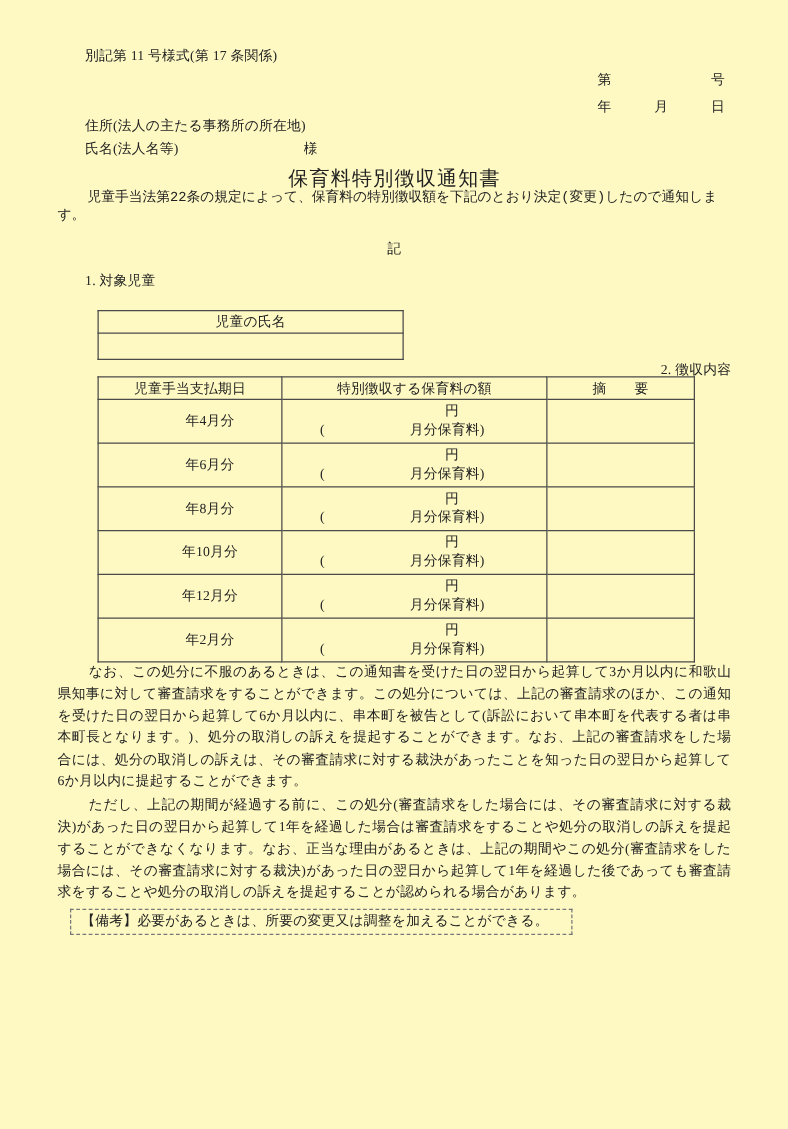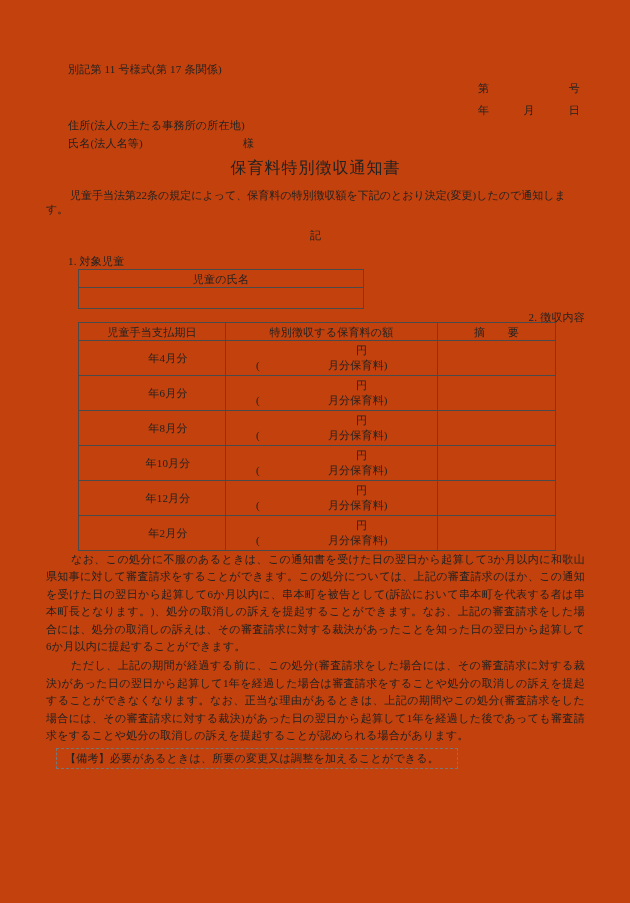--- a/index.html
+++ b/index.html
@@ -5,22 +5,22 @@
   * { margin: 0; padding: 0; box-sizing: border-box; }
   html, body { background: #ffffff; }
   body {
     width: 630px; height: 903px;
     font-family: "Liberation Serif", "DejaVu Serif", serif;
     color: #222222;
   }
   .page {
     position: relative;
     width: 630px; height: 903px;
-    padding: 56px 45px 0 46px;
-    background: #c2410c;
+    padding: 32px 45px 0 46px;
+    background: #fef9c3;
     font-size: 11px;
     line-height: 14px;
     letter-spacing: 0.2px;
   }
   .form-ref { margin: 6px 0 0 22px; }
   .doc-no-row, .date-row {
     display: flex; justify-content: space-between;
     width: 102px; margin-left: auto; margin-right: 5px;
   }
   .doc-no-row { margin-top: 5px; }
@@ -35,27 +35,27 @@
     position: relative; margin-left: 93px; flex: 0 0 auto;
   }
   .seal-box .seal-char {
     position: absolute; right: -5px; top: 3px;
     font-size: 11px; line-height: 11px; background: #fdfdfd;
   }
   .doc-title {
     margin-top: 10px; text-align: center;
     font-size: 16px; font-weight: normal; line-height: 16px; letter-spacing: 1px;
   }
-  .intro { margin-top: 12px; text-indent: 24px; letter-spacing: 0; }
+  .intro { margin-top: 0; text-indent: 24px; letter-spacing: 0; font-family: Liberation Mono, monospace; }
   .ki { margin-top: 12px; text-align: center; }
   .sec-label { margin: 12px 0 0 22px; }
   .sec-label.second { margin-top: 1px; text-align: right; }
   table { border-collapse: collapse; margin-left: 32px; table-layout: fixed; }
   td, th { border: 1px solid #4a4a4a; font-weight: normal; padding: 0; }
-  .t1 { margin-top: 1px; width: 286px; }
+  .t1 { margin-top: 16px; width: 245px; }
   .t1 th { height: 18px; text-align: center; }
   .t1 td { height: 21px; }
   .t2 { margin-top: -2px; width: 477px; }
   .t2 th { height: 18px; text-align: center; }
   .t2 .col-period { width: 147px; }
   .t2 .col-amount { width: 212px; }
   .t2 .col-note { width: 118px; }
   .t2 td { height: 35px; vertical-align: middle; }
   .period-cell { text-align: center; padding-left: 32px; }
   .amt-line1 { text-align: left; padding-left: 130px; line-height: 15px; }

